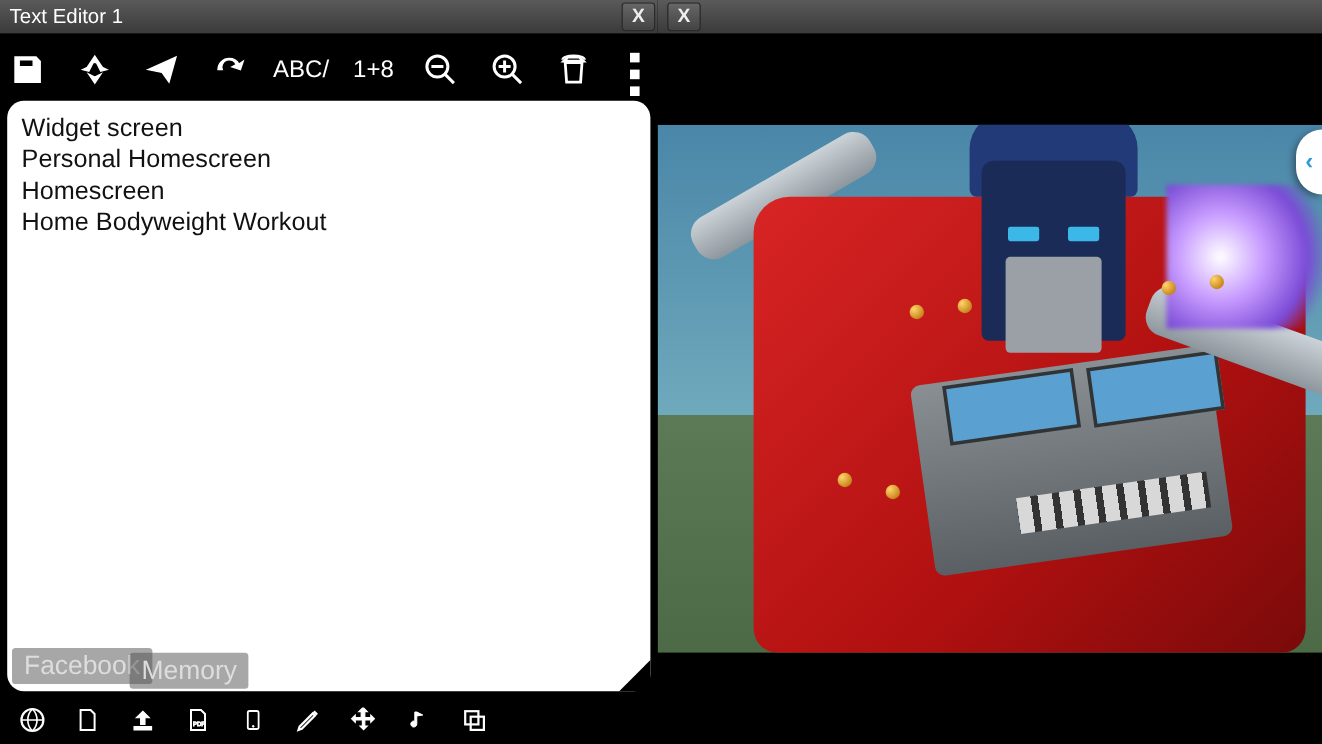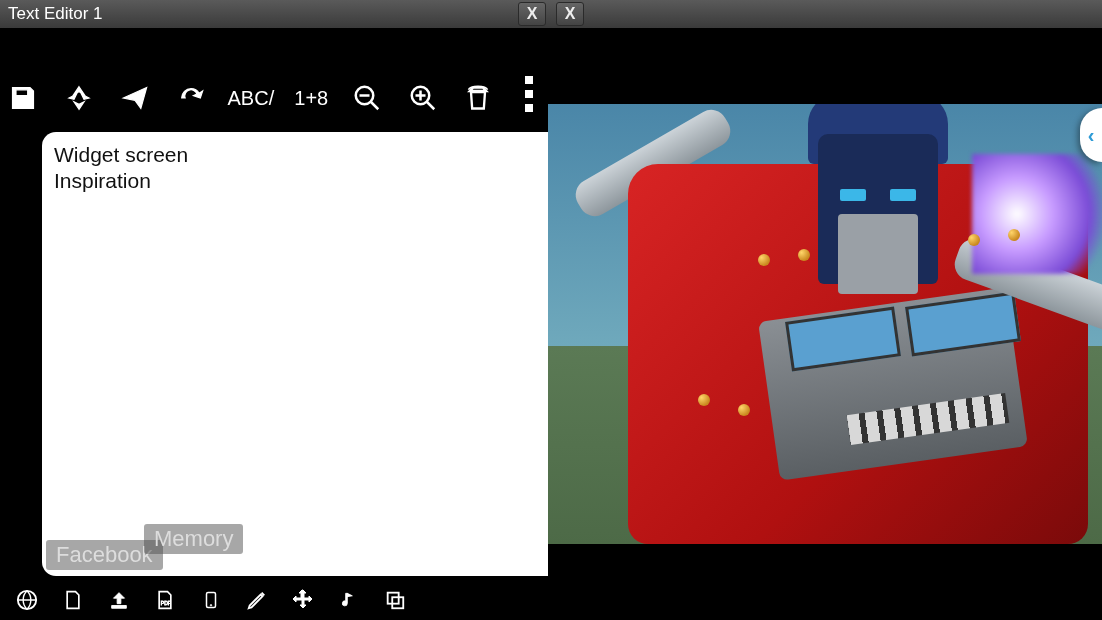--- a/index.html
+++ b/index.html
@@ -43,25 +43,24 @@
     align-items: center;
     justify-content: center;
     font-weight: bold;
     font-size: 16px;
   }
 
   .toolbar-top {
     height: 52px;
     background: #000;
     display: flex;
-    align-items: flex-start;
+    align-items: flex-end;
     gap: 21px;
     padding: 0 6px;
     color: #fff;
-    margin-top: 48px;
   }
   .tool {
     width: 44px;
     height: 44px;
     display: flex;
     align-items: center;
     justify-content: center;
     font-size: 22px;
     color: #fff;
   }
@@ -84,21 +83,20 @@
     padding: 4px 6px 4px 6px;
     background: #000;
     position: relative;
   }
   .paper {
     background: #fff;
     width: 100%;
     height: 100%;
     position: relative;
     border-radius: 14px;
-    margin-left: 36px;
   }
   .paper-content {
     padding: 10px 12px;
     font-size: 21px;
     line-height: 1.25;
     color: #111;
   }
   .corner {
     position: absolute;
     right: 0;
@@ -220,21 +218,21 @@
 
   .bg-tag {
     position:absolute;
     background: rgba(80,80,80,0.5);
     color:#ddd;
     font-size:22px;
     padding: 2px 10px;
     border-radius:3px;
   }
   .bgtag-fb { left:4px; bottom:6px; }
-  .bgtag-mem { left:102px; bottom:22px; }
+  .bgtag-mem { left:102px; bottom:2px; }
 </style>
 </head>
 <body>
 
 <div class="pane left-pane">
   <div class="titlebar">
     <span>Text Editor 1</span>
     <div class="close-btn">
       <span>X</span>
     </div>
@@ -344,21 +342,23 @@
           </div>
           <div class="bg-app">
             <div class="sq"></div>
             <span>Trans</span>
           </div>
         </div>
     </div>
     <div class="paper">
       <div class="paper-content">
         <div>Widget screen</div>
-        <div>Inspiration</div>
+        <div>Personal Homescreen</div>
+        <div>Homescreen</div>
+        <div>Home Bodyweight Workout</div>
       </div>
       <div class="bg-tag bgtag-fb">Facebook</div>
       <div class="bg-tag bgtag-mem">Memory</div>
       <div class="corner"></div>
     </div>
   </div>
 
   <div class="taskbar">
     <div class="tb">
         <svg width="22" height="22" viewBox="0 0 24 24">

